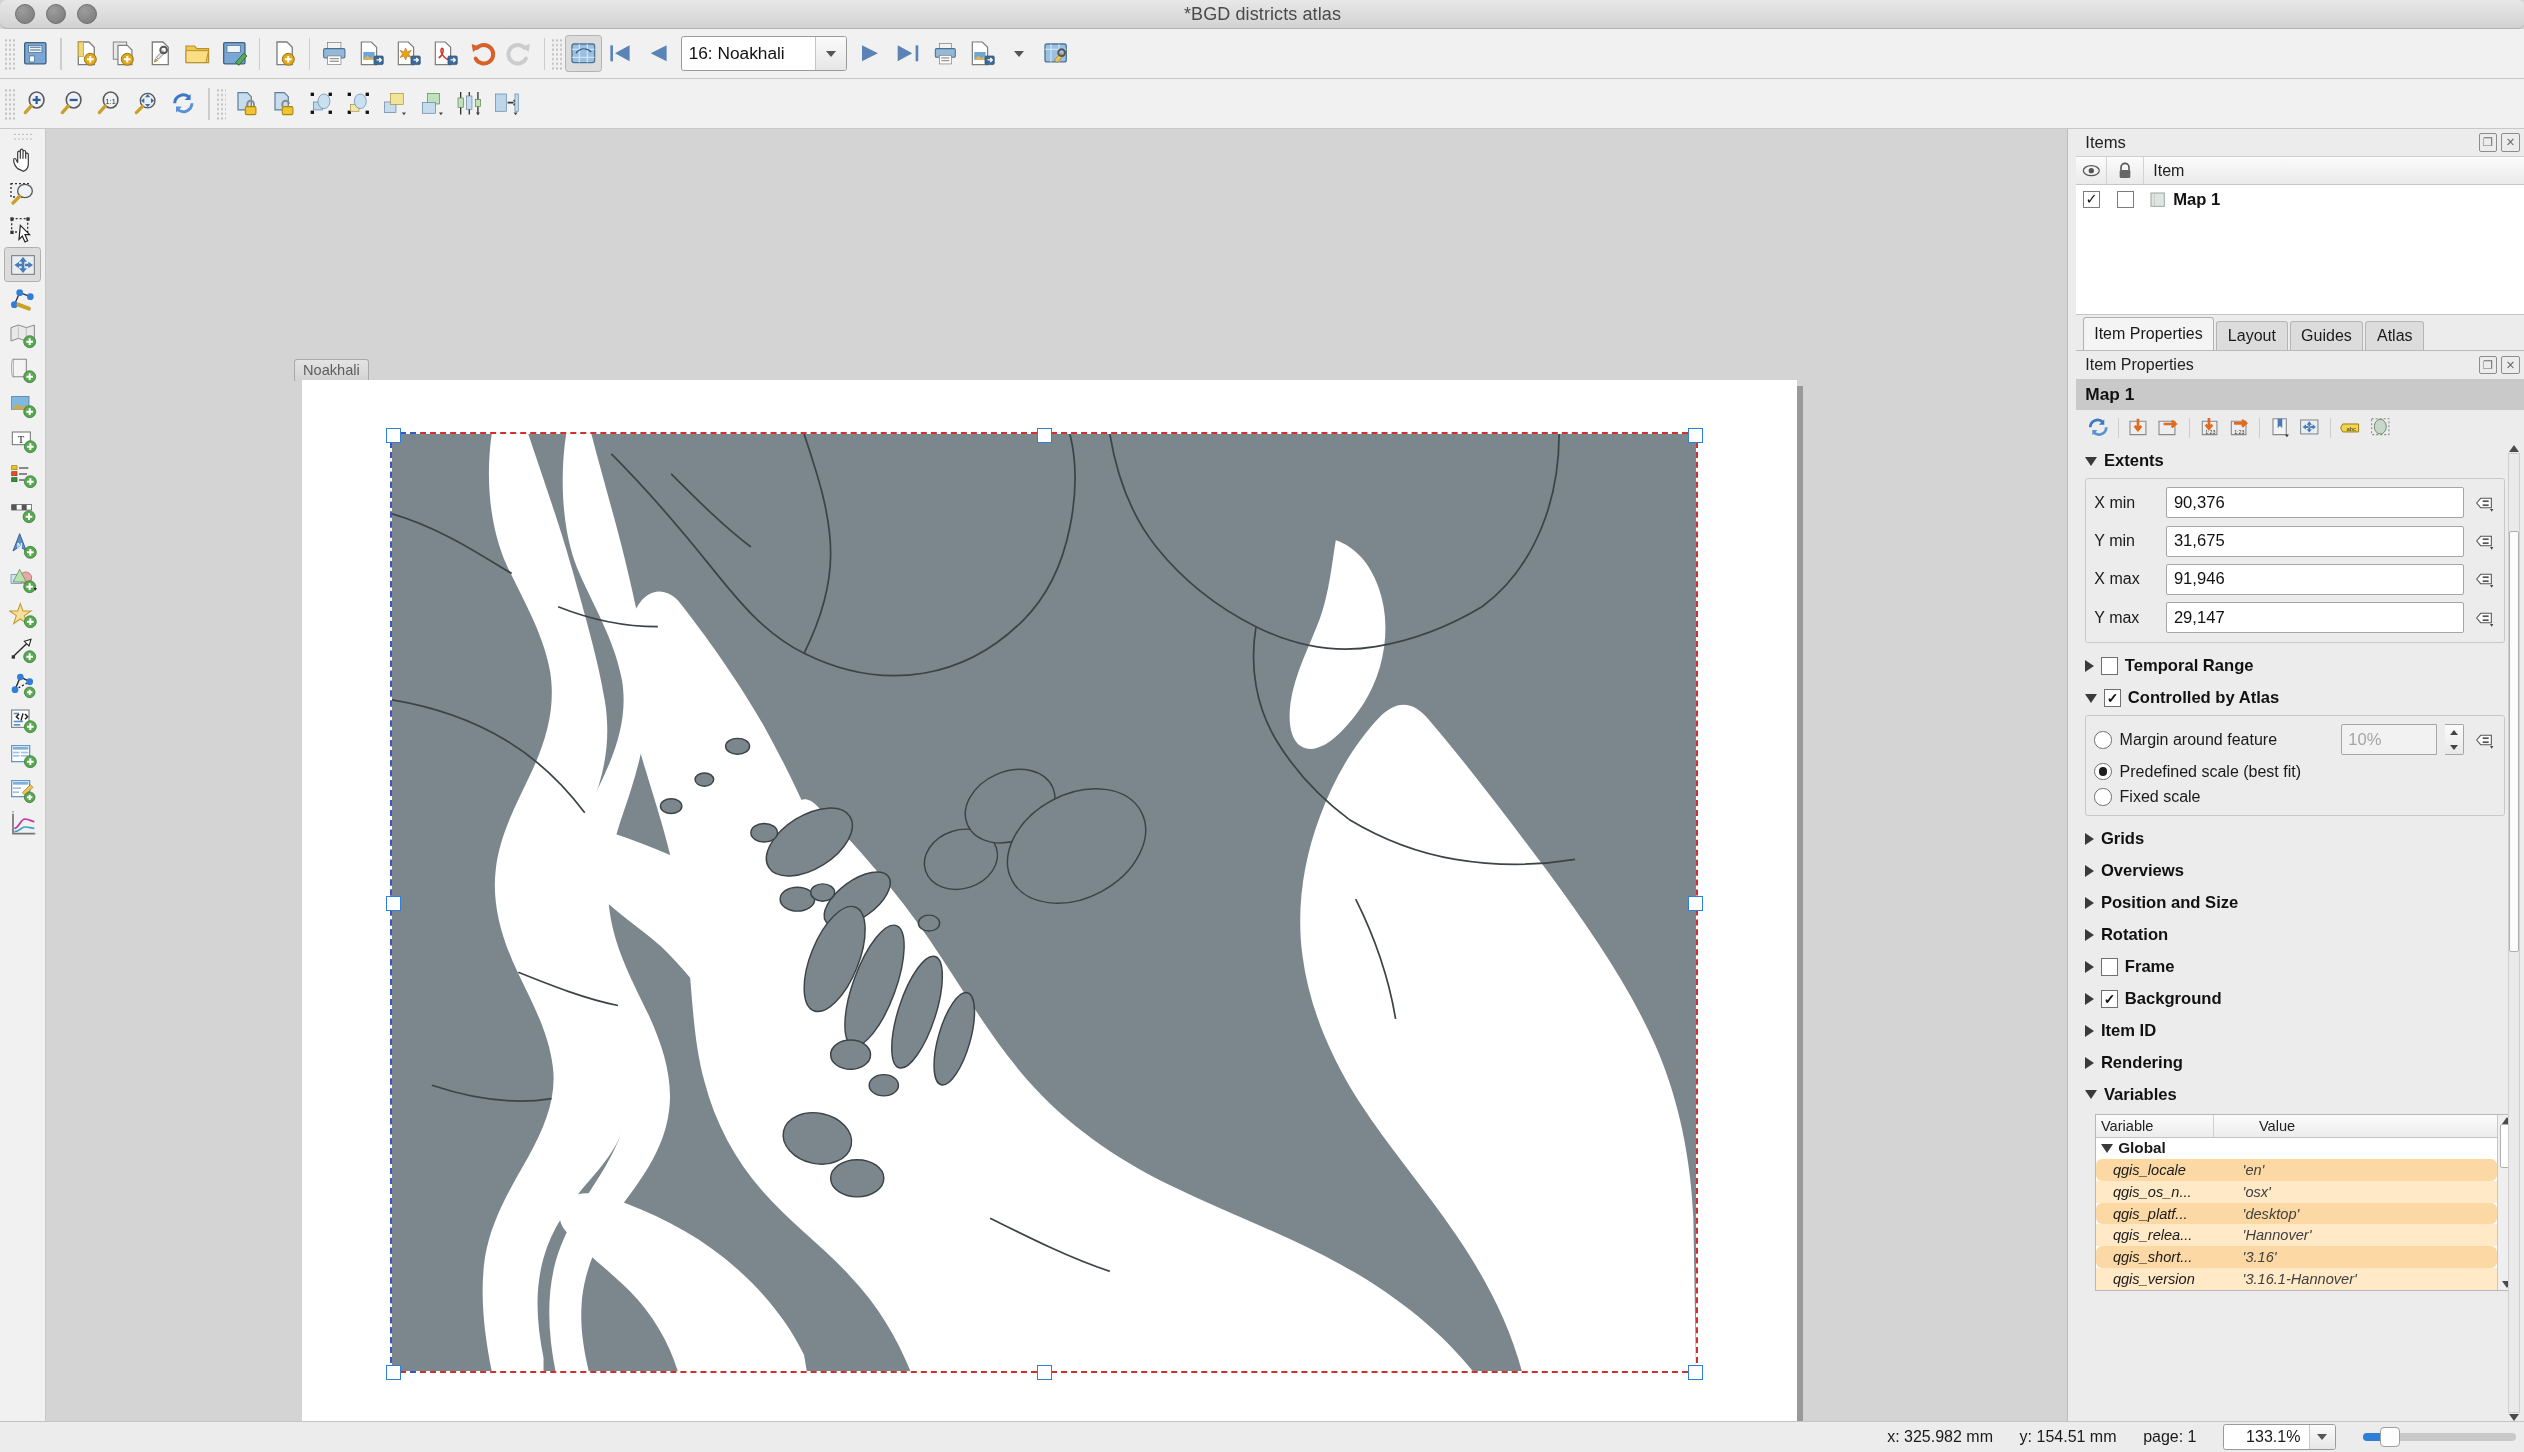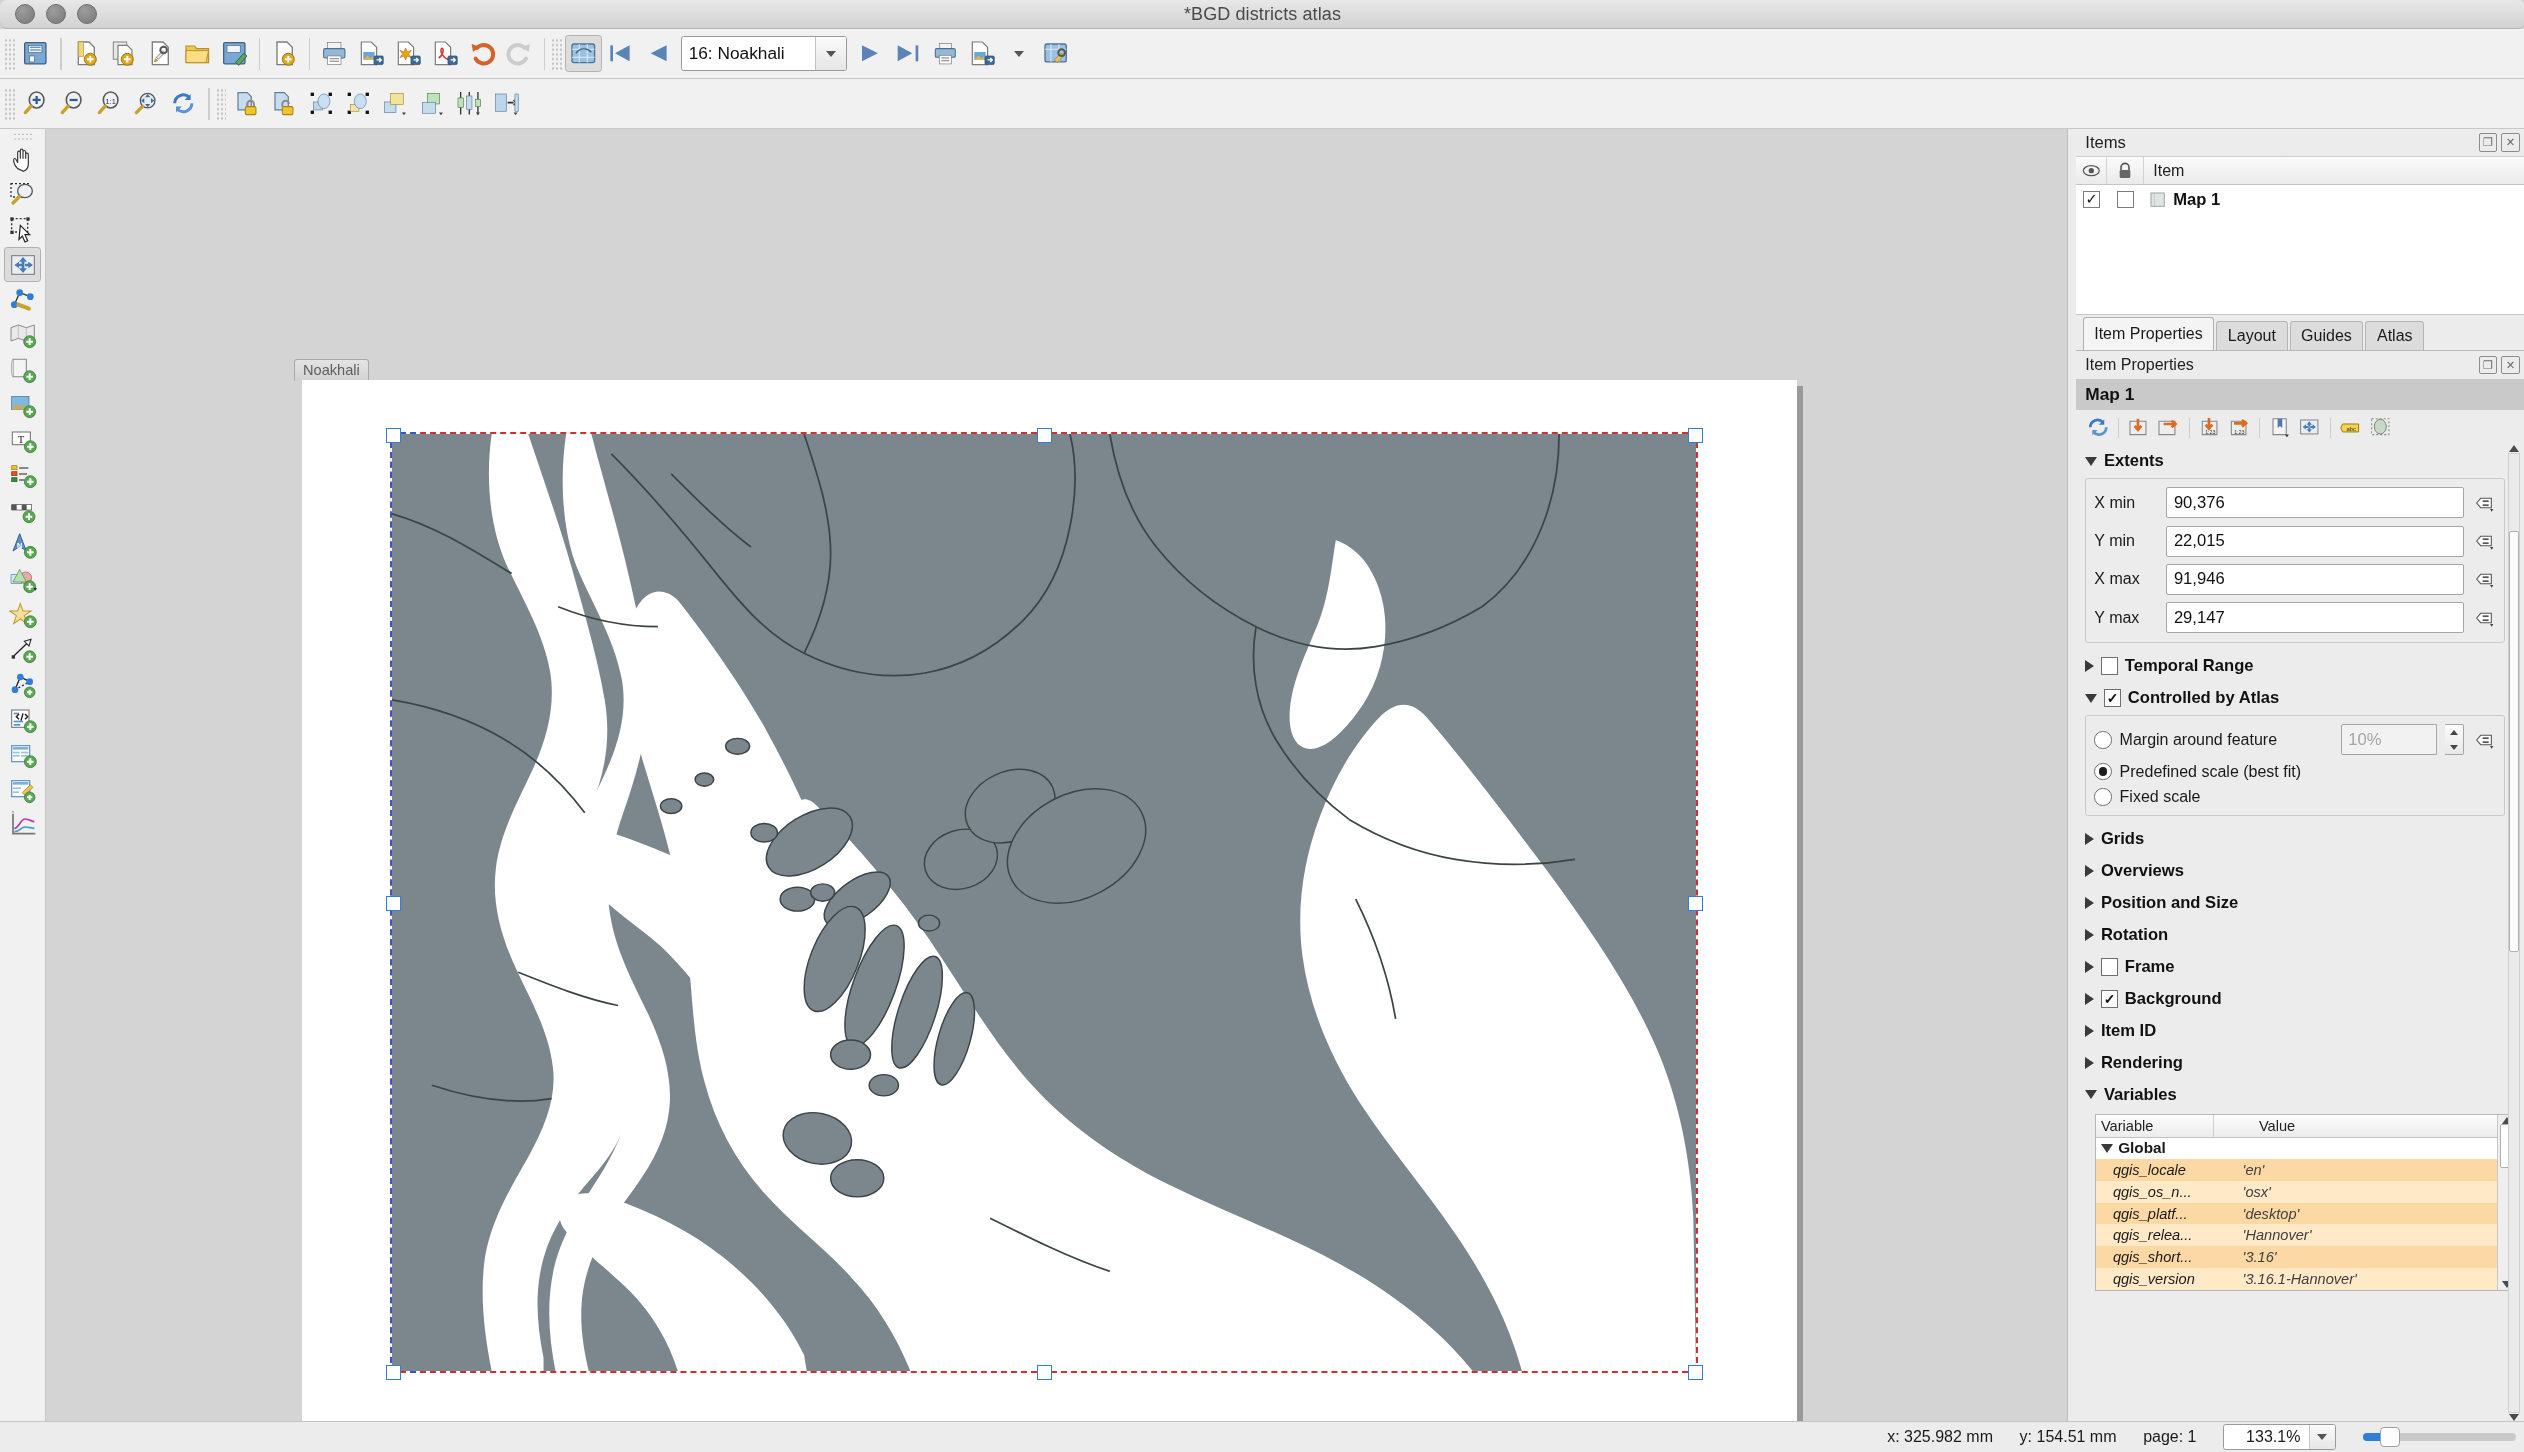--- a/index.html
+++ b/index.html
@@ -161,21 +161,21 @@
   .vcols { flex: 1; display: flex; flex-direction: column; }
   .vhead { display: flex; height: 24px; background: linear-gradient(#fcfcfc,#ececec); border-bottom: 0.7px solid #c3c3c3; gap: 40px; }
   .vhead div { font-size: 14.6px; color: #222; display: flex; align-items: center; padding-left: 5.3px; }
   .vhead .h1 { width: 118px; border-right: 0.7px solid #cfcfcf; }
   .vhead .h2 { flex: 1; }
   .vrow { display: flex; height: 22.6px; align-items: center; }
   .vrow .v1 { width: 118px; padding-left: 17.3px; font-size: 14.6px; font-style: italic; color: #1a1a1a; white-space: nowrap; overflow: hidden; }
   .vrow .v2 { flex: 1; font-size: 14.6px; font-style: italic; color: #404040; white-space: nowrap; overflow: hidden; margin-left: 29px; }
   .vrow.grp { font-weight: bold; font-style: normal; background: #fff; }
   .vrow.grp .v1 { display: flex; align-items: center; gap: 5.3px; padding-left: 5.3px; font-style: normal; font-weight: bold; font-size: 15.3px; }
-  .vrow.odd { background: #fcd9a4; }
+  .vrow.odd { background: #fcd9a4; border-radius: 6px; }
   .vrow.even { background: #ffe9c7; }
   .vscroll { width: 17.3px; background: #efefef; border-left: 0.7px solid #c8c8c8; display: flex; flex-direction: column; justify-content: space-between; align-items: center; padding: 2px 0; }
   .vthumb { width: 13.3px; height: 44px; background: #fff; border: 0.7px solid #b0b0b0; border-radius: 2px; }
   .arw { width: 0; height: 0; border-left: 5.3px solid transparent; border-right: 5.3px solid transparent; }
   .arw.up { border-bottom: 7.3px solid #4b4b4b; }
   .arw.dn { border-top: 7.3px solid #4b4b4b; }
 
   
   .propscroll { position: absolute; right: 2.7px; top: 0; bottom: 0; width: 16px; display: flex; flex-direction: column; align-items: center; }
   .pstrack { flex: 1; width: 12px; background: #eaeaea; border: 0.7px solid #cfcfcf; margin: 1.3px 0; position: relative; }
@@ -889,21 +889,21 @@
                 <svg width="20" height="20" viewBox="0 0 30 30">
                     <path d="M4 15l6-7h16v14H10z" fill="#fff" stroke="#555" stroke-width="1.6"></path>
                     <rect x="13" y="11" width="9" height="2.6" fill="#555"></rect>
                     <rect x="13" y="17" width="9" height="2.6" fill="#555"></rect>
                     <path d="M24 24l5 0-2.5 4z" fill="#444"></path>
                   </svg>
               </div>
             </div>
             <div class="frow">
               <div class="flbl">Y min</div>
-              <div class="inp">22,015</div>
+              <div class="inp">31,675</div>
               <div class="dd">
                 <svg width="20" height="20" viewBox="0 0 30 30">
                     <path d="M4 15l6-7h16v14H10z" fill="#fff" stroke="#555" stroke-width="1.6"></path>
                     <rect x="13" y="11" width="9" height="2.6" fill="#555"></rect>
                     <rect x="13" y="17" width="9" height="2.6" fill="#555"></rect>
                     <path d="M24 24l5 0-2.5 4z" fill="#444"></path>
                   </svg>
               </div>
             </div>
             <div class="frow">

